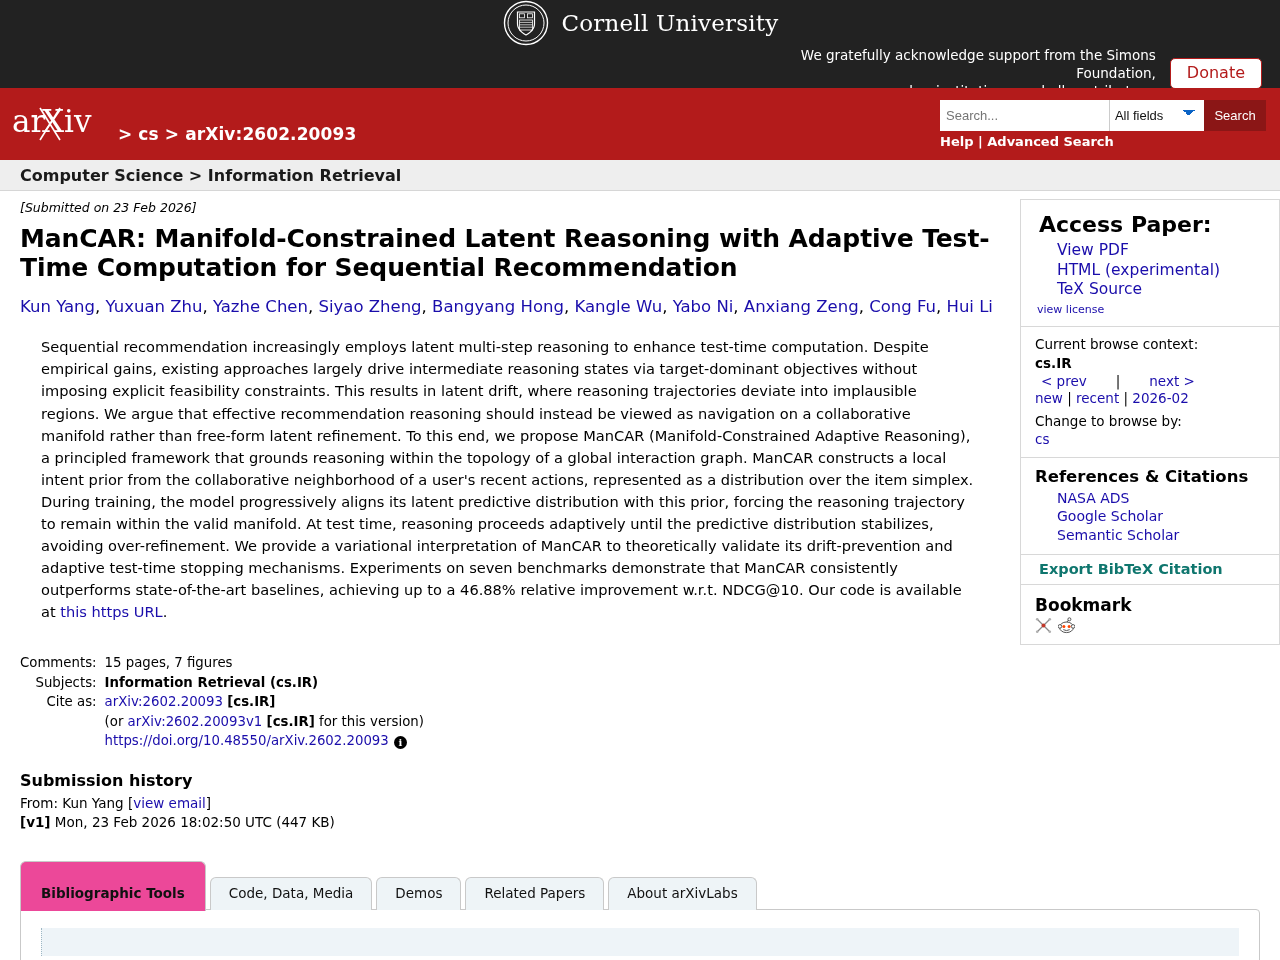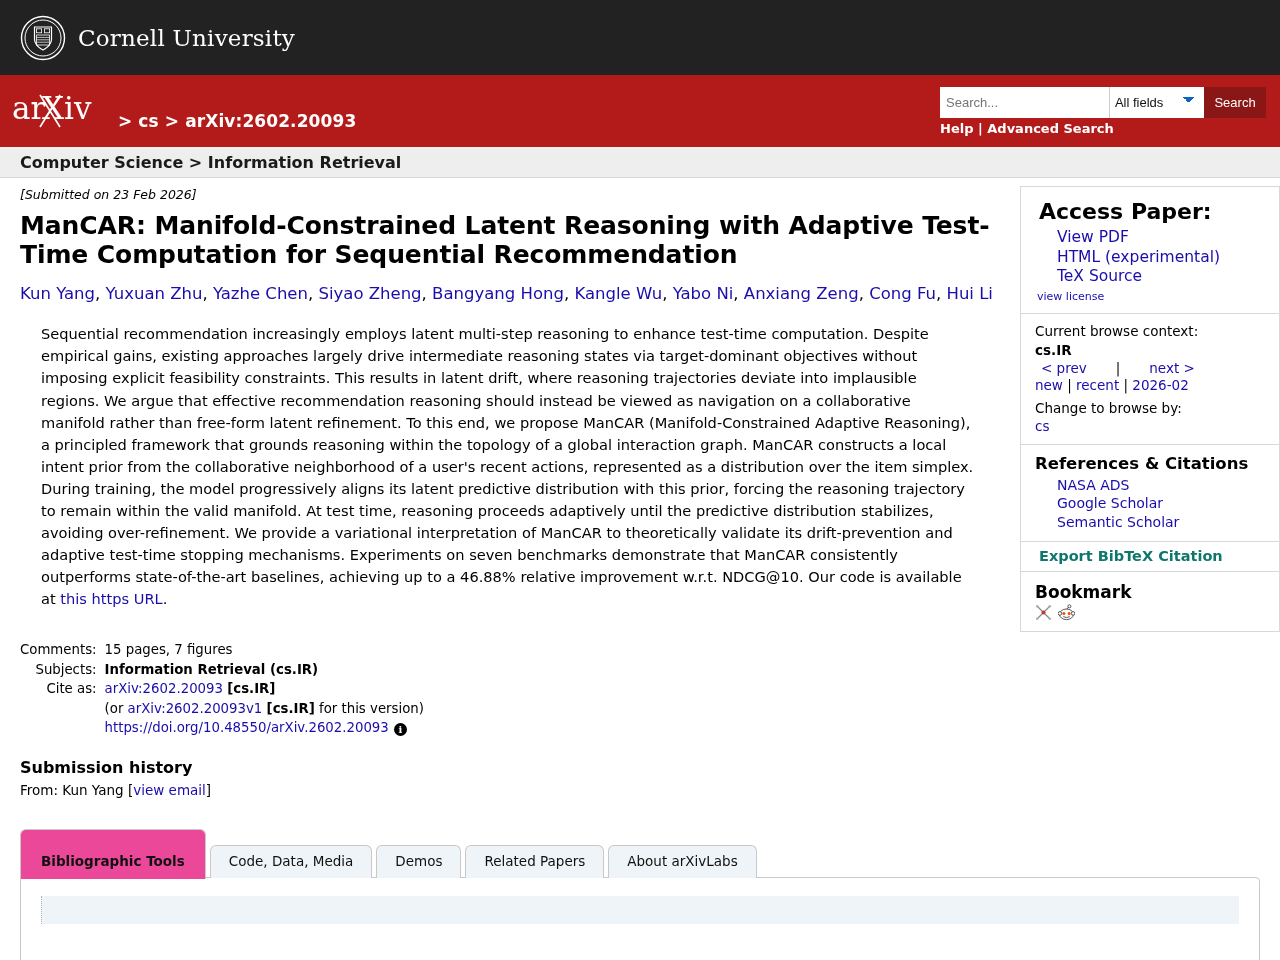--- a/index.html
+++ b/index.html
@@ -10,26 +10,27 @@
     background: #ffffff;
     font-family: "DejaVu Sans", "Liberation Sans", sans-serif;
     font-size: 14px;
     color: #000000;
   }
 
   a { color: #1a0dab; text-decoration: none; }
 
   
   #cornell-bar {
-    height: 75px;
+    height: 88px;
     background: #222222;
     color: #ffffff;
     display: flex;
     align-items: center;
     padding: 0 18px 0 20px;
+    flex-direction: column;
   }
   #cornell-brand { display: flex; align-items: center; gap: 12px; }
   #cornell-seal { width: 46px; height: 46px; flex: 0 0 46px; }
   #cornell-name {
     font-family: "DejaVu Serif", "Liberation Serif", serif;
     font-size: 23px;
     letter-spacing: .2px;
     color: #ffffff;
   }
   #cornell-right {
@@ -342,20 +343,27 @@
       <circle cx="23" cy="23" r="18" fill="none" stroke="#ffffff" stroke-width="1"></circle>
       <path d="M14.5 12 h17 v12 c0 7 -8.5 11 -8.5 11 S14.5 31 14.5 24 z" fill="none" stroke="#ffffff" stroke-width="1.2"></path>
       <rect x="16.4" y="13.8" width="5.2" height="4" fill="none" stroke="#ffffff" stroke-width=".8"></rect>
       <rect x="24.4" y="13.8" width="5.2" height="4" fill="none" stroke="#ffffff" stroke-width=".8"></rect>
       <rect x="16.6" y="20" width="12.8" height="10" fill="none" stroke="#ffffff" stroke-width=".8"></rect>
       <line x1="16.6" y1="22.4" x2="29.4" y2="22.4" stroke="#ffffff" stroke-width=".7"></line>
       <line x1="16.6" y1="24.8" x2="29.4" y2="24.8" stroke="#ffffff" stroke-width=".7"></line>
       <line x1="16.6" y1="27.2" x2="29.4" y2="27.2" stroke="#ffffff" stroke-width=".7"></line>
     </svg>
     <span id="cornell-name">Cornell University</span>
+  </div>
+  <div id="cornell-right">
+    <div id="ack-text">
+      <span>We gratefully acknowledge support from the Simons Foundation,</span><br>
+      <a class="ul" href="#">member institutions</a><span>, and all contributors.</span>
+    </div>
+    <button id="donate-btn">Donate</button>
   </div>
 </div>
 
 <div id="arxiv-bar">
   <div id="arxiv-logo-wrap">
     <svg id="arxiv-logo" viewBox="0 0 100 40">
       <text x="0" y="30" font-family="DejaVu Serif, serif" font-size="31" fill="#ffffff" letter-spacing="0">ar</text>
       <text x="30" y="30" font-family="DejaVu Serif, serif" font-size="31" fill="#ffffff">Xiv</text>
       <line x1="28" y1="6" x2="48" y2="38" stroke="#ffffff" stroke-width="1.6"></line>
       <line x1="48" y1="6" x2="28" y2="38" stroke="#ffffff" stroke-width="1.6"></line>
@@ -416,20 +424,23 @@
           </div>
         </td>
       </tr>
     </tbody>
       </table>
 
     <div id="submission-history-heading">Submission history</div>
     <div class="hist-line">
       <span>From: Kun Yang [</span><a href="#">view email</a><span>]</span>
     </div>
+    <div class="hist-line">
+      <span class="b">[v1]</span><span> Mon, 23 Feb 2026 18:02:50 UTC (447 KB)</span>
+    </div>
   </div>
 
   <div id="side-col">
 
     <div class="side-box first">
       <div id="access-heading">Access Paper:</div>
       <a class="access-link" href="#">View PDF</a>
       <a class="access-link" href="#">HTML (experimental)</a>
       <a class="access-link" href="#">TeX Source</a>
       <a id="view-license" href="#">view license</a>

